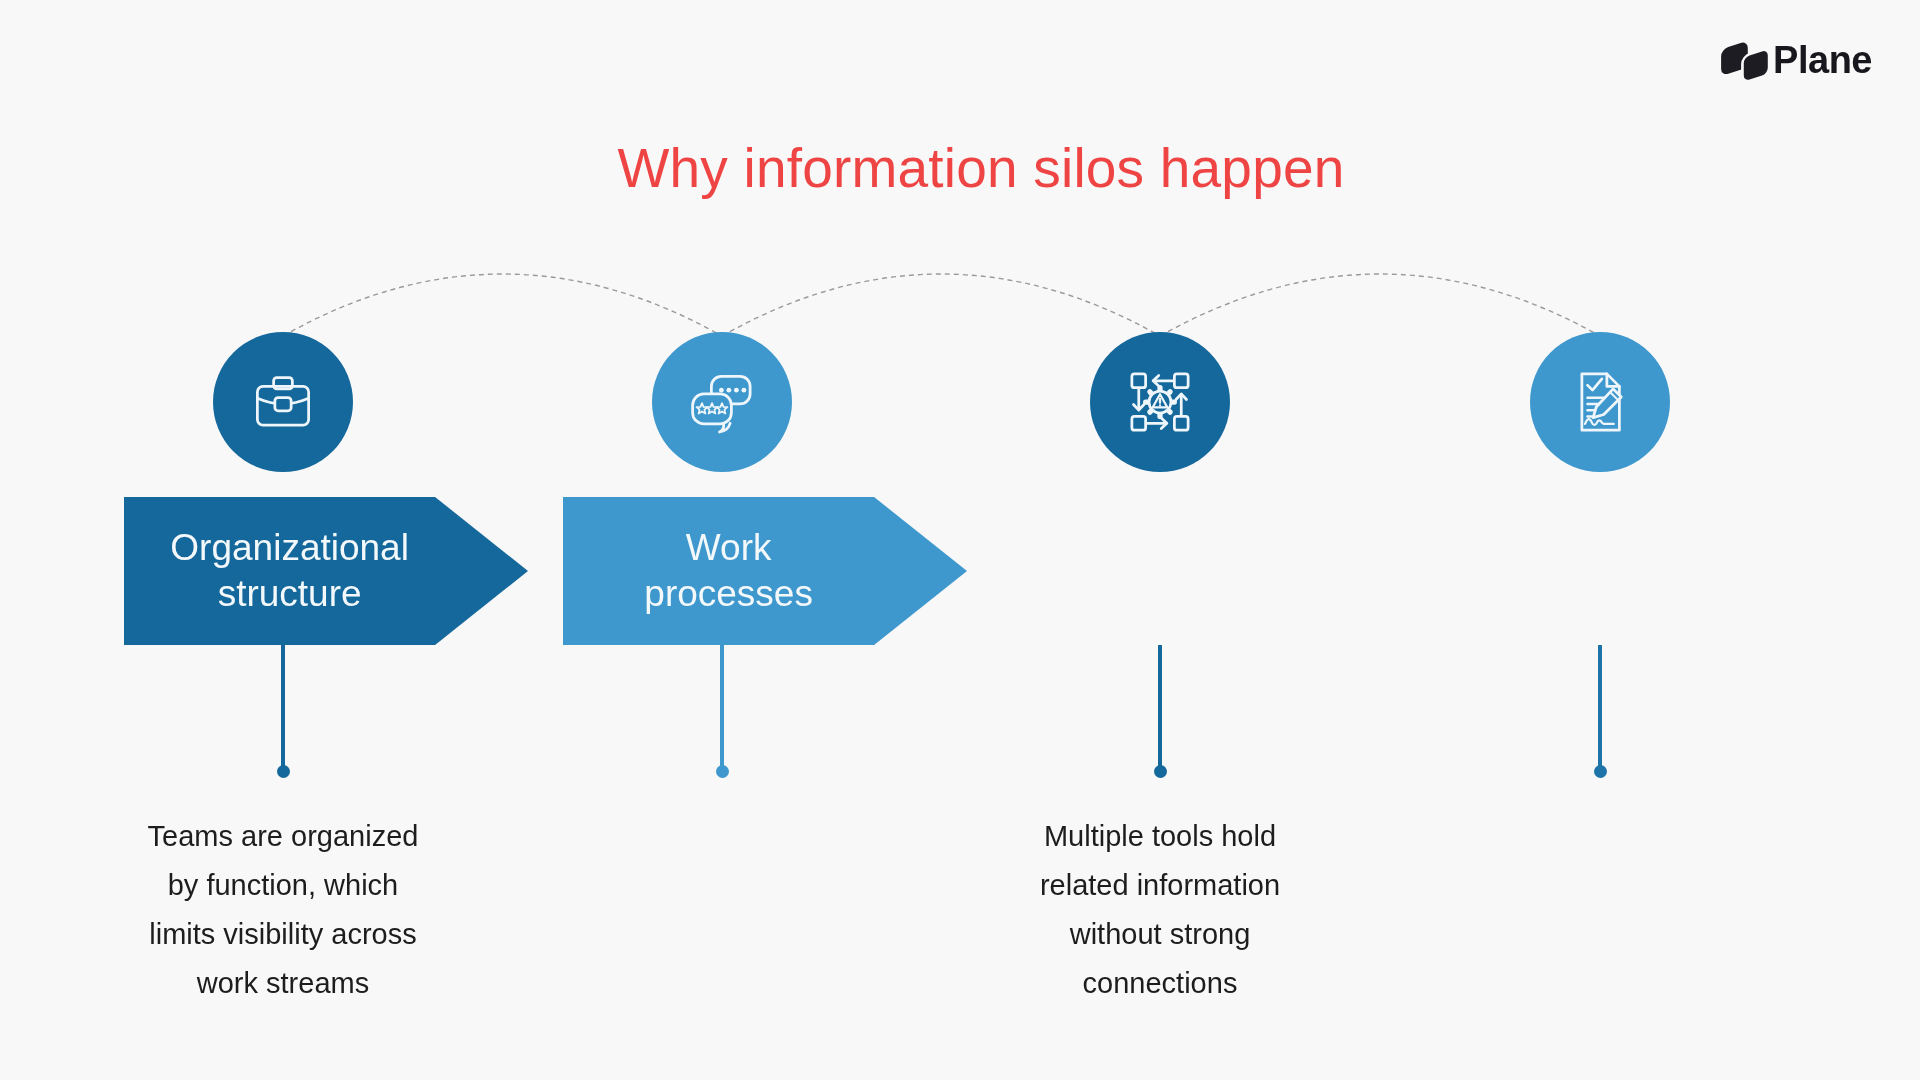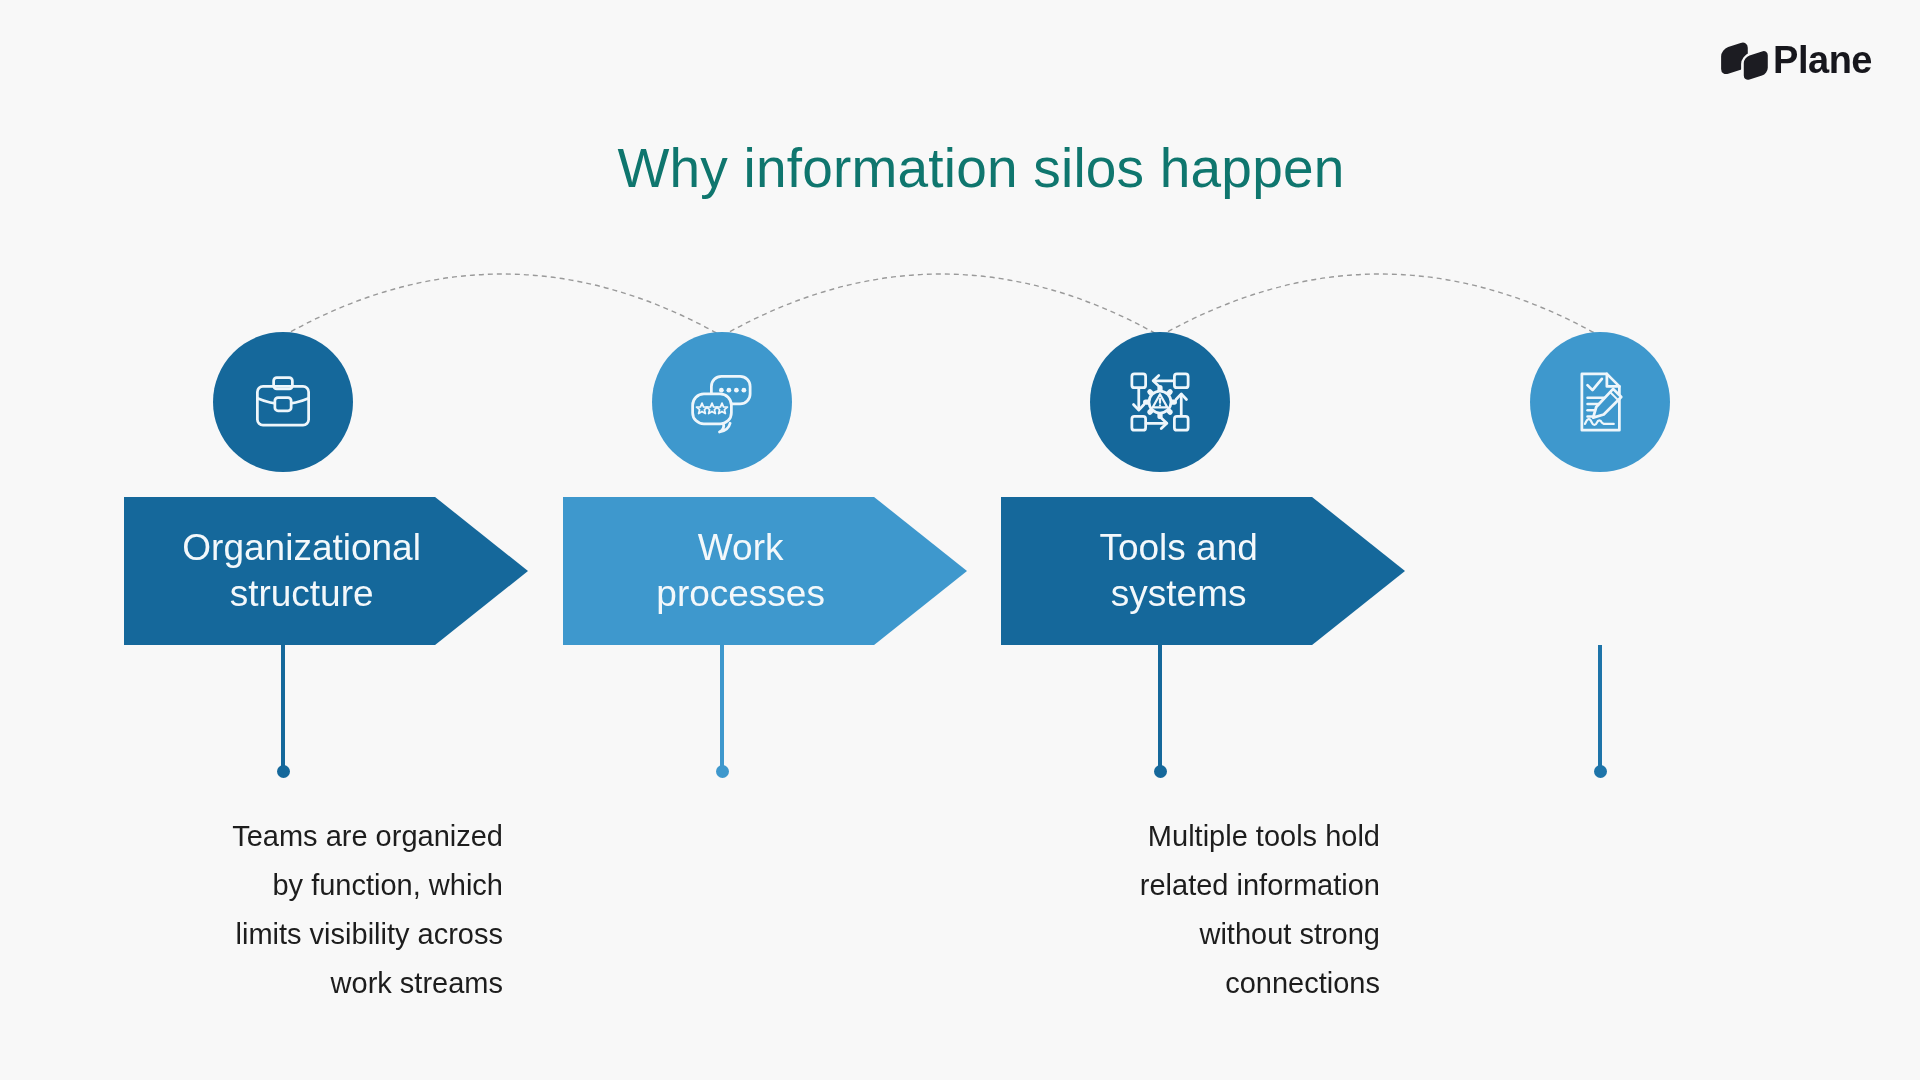--- a/index.html
+++ b/index.html
@@ -20,21 +20,21 @@
   }
   .canvas{position:absolute;inset:0;width:1920px;height:1080px;}
 
   
   .brand{position:absolute;top:36px;right:48px;display:flex;align-items:center;}
   .brand-name{font-size:38px;font-weight:600;color:#17171d;letter-spacing:-0.5px;}
 
   
   .title{
     position:absolute;top:136px;left:0;width:100%;
-    text-align:center;font-size:55px;font-weight:500;color:#0f766e;
+    text-align:center;font-size:55px;font-weight:500;color:#ef4444;
     letter-spacing:0.2px;
     padding-left:42px;
   }
 
   
   .connectors{position:absolute;top:0;left:0;pointer-events:none;}
 
   
   .column{position:absolute;top:0;width:440px;height:1080px;}
   .col-1{left:63px;}
@@ -49,38 +49,38 @@
   .circle.dark{background:var(--dark-blue);}
   .circle.light{background:var(--light-blue);}
 
   .banner{
     position:absolute;top:497px;left:61px;width:404px;height:148px;
     clip-path:polygon(0 0, 77% 0, 100% 50%, 77% 100%, 0 100%);
   }
   .banner.dark{background:var(--dark-blue);}
   .banner.light{background:var(--light-blue);}
   .banner-label{
-    position:absolute;left:12px;top:0;width:82%;height:100%;
+    position:absolute;left:0;top:0;width:82%;height:100%;
     display:flex;align-items:center;justify-content:center;
     text-align:center;color:#f3f8fb;font-size:37px;line-height:46px;
     font-weight:500;white-space:pre-line;
   }
 
   .stem{position:absolute;top:645px;width:3.5px;height:123px;left:218px;}
   .stem.dark{background:var(--dark-blue);}
   .stem.light{background:var(--light-blue);}
   .stem.mid{background:var(--stem-mid-blue);}
   .dot{position:absolute;top:765px;left:213.5px;width:13px;height:13px;border-radius:50%;}
   .dot.dark{background:var(--dark-blue);}
   .dot.light{background:var(--light-blue);}
   .dot.mid{background:var(--stem-mid-blue);}
 
   .desc{
     position:absolute;top:812px;left:0;width:440px;
-    text-align:right;font-size:29px;line-height:49px;color:#1d1d1d;
+    text-align:center;font-size:29px;line-height:49px;color:#1d1d1d;
     white-space:pre-line;
   }
 
   .icon-svg{display:block;}
 </style>
 </head>
 <body>
 
 <div class="canvas">
 
@@ -178,24 +178,20 @@
           <line x1="26" y1="38" x2="23.9" y2="40.1"></line>
           <line x1="26" y1="26" x2="23.9" y2="23.9"></line>
           <line x1="38" y1="26" x2="40.1" y2="23.9"></line>
         </g>
         <circle cx="32" cy="32" r="8.8" style="fill:var(--dark-blue)"></circle>
         <path d="M32 25.8 L37.8 36.2 H26.2 Z" stroke-width="1.8"></path>
         <line x1="32" y1="29.5" x2="32" y2="32.6" stroke-width="1.8"></line>
         <circle cx="32" cy="34.7" r="0.9" fill="#eef6fb" stroke="none"></circle>
       </svg>
     </div>
-    <div class="banner dark">
-      <div class="banner-label">Tools and
-systems</div>
-    </div>
     <div class="stem dark"></div>
     <div class="dot dark"></div>
     <div class="desc">Multiple tools hold
 related information
 without strong
 connections</div>
   </div>
 
   <div class="column col-4">
     <div class="circle light">

